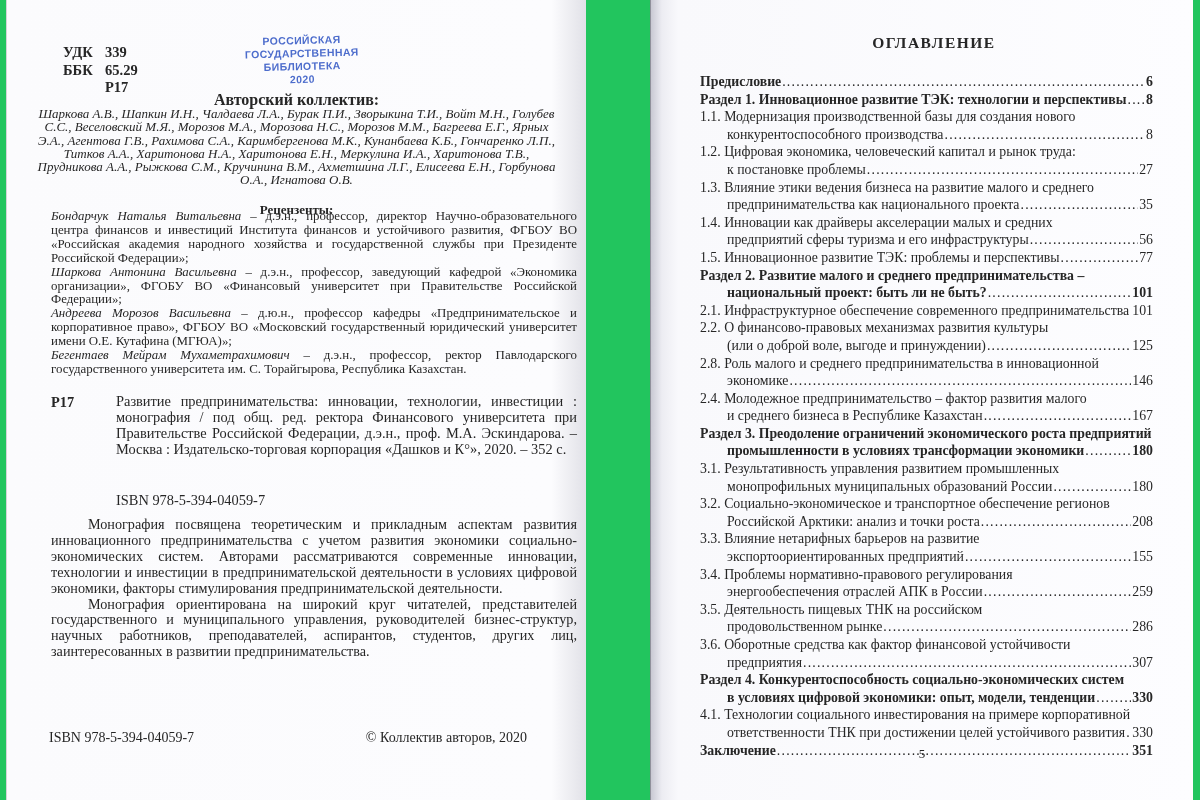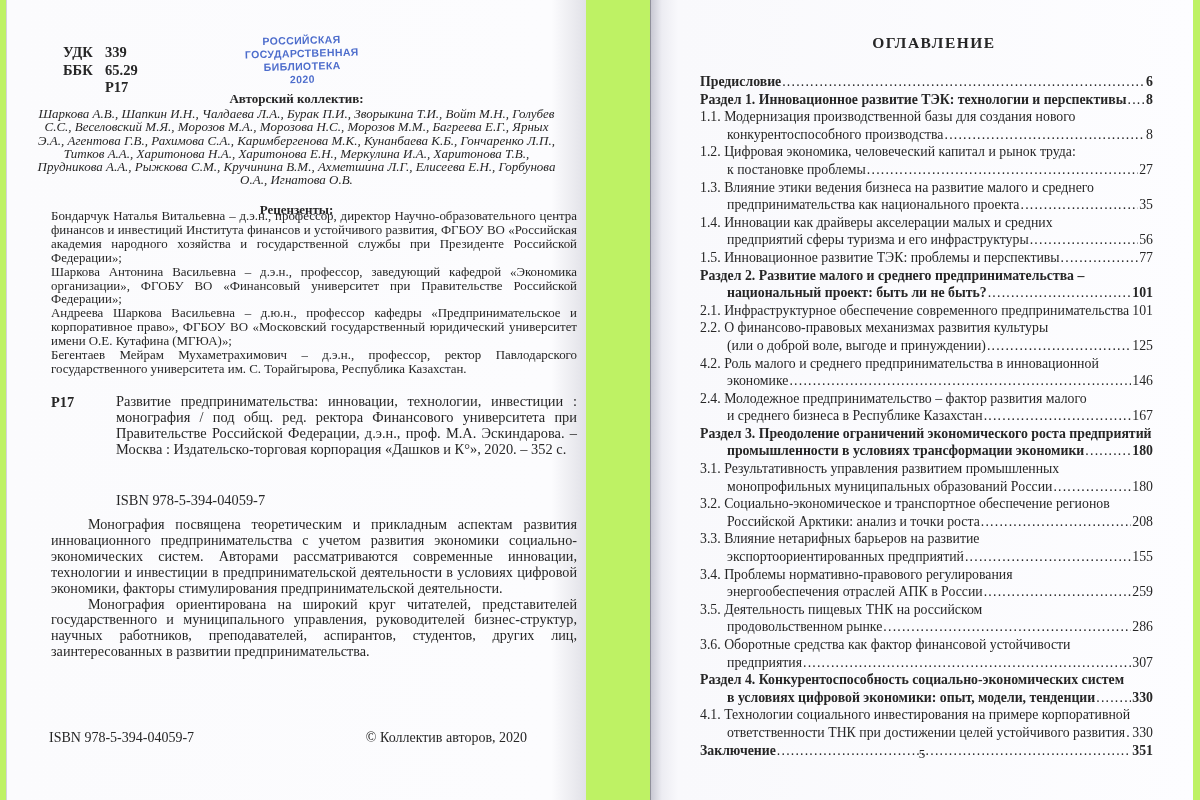--- a/index.html
+++ b/index.html
@@ -1,46 +1,46 @@
 <!DOCTYPE html>
 <html lang="ru"><head>
 <meta charset="utf-8">
 <style>
   html,body{margin:0;padding:0;}
   .photo{
     position:relative; width:1200px; height:800px; overflow:hidden;
-    background:#bef264;
+    background:#22c55e;
     font-family:"Liberation Serif","DejaVu Serif",serif;
     color:#262626;
   }
   
   .page-left{
     position:absolute; left:6px; top:0; width:579px; height:800px;
     background:linear-gradient(to right,#fbfbfd 0%,#fcfcfe 94%,#e1e1e7 100%);
     border-left:1px solid #d4d4d8;
   }
   .catalog{position:absolute; left:56px; top:44px; font-weight:bold; font-size:14.5px; line-height:17.5px;}
   .cat-row{display:flex;}
   .cat-label{width:42px;}
   .cat-value{}
   .stamp{
     position:absolute; left:210px; top:34px; width:170px;
     text-align:center; font-family:"Liberation Sans","DejaVu Sans",sans-serif;
     font-weight:bold; font-size:10.5px; line-height:13px; letter-spacing:.4px;
     transform:rotate(-1.5deg); opacity:.9;
   }
-  .authors-heading{position:absolute; left:0; top:91px; width:100%; text-align:center; font-weight:bold; font-size:13px;}
+  .authors-heading{position:absolute; left:0; top:91px; width:100%; text-align:center; font-weight:bold; font-size:16px;}
   .authors{
     position:absolute; left:28px; top:107px; width:523px;
     font-style:italic; font-size:13px; line-height:13.3px; text-align:center;
   }
   .reviewers-heading{position:absolute; left:0; top:195px; width:100%; text-align:center; font-weight:bold; font-size:13px;margin-top:7px;}
   .reviewers{position:absolute; left:44px; top:210px; width:526px; font-size:12.9px; line-height:13.9px; text-align:justify;}
   .reviewer{margin:0;}
-  .reviewer .rev-name{}
+  .reviewer .rev-name{font-style:italic;}
   .book-entry{position:absolute; left:44px; top:393px; width:526px; font-size:14.4px; line-height:16px;}
   .book-code{position:absolute; left:0; top:1px; font-weight:bold;}
   .book-text{margin-left:65px; text-align:justify;}
   .book-title{font-weight:normal;}
   .isbn-mid{position:absolute; left:109px; top:492px; font-size:14.4px;}
   .abstract{position:absolute; left:44px; top:517px; width:526px; font-size:14.2px; line-height:15.9px; text-align:justify;}
   .abstract p{margin:0; text-indent:37px;}
   .colophon{position:absolute; left:42px; top:730px; width:478px; display:flex; justify-content:space-between; font-size:14px;}
   
   .page-right{
@@ -89,21 +89,21 @@
       <div>2020</div>
     </div>
 
     <div class="authors-heading">Авторский коллектив:</div>
     <div class="authors">Шаркова А.В., Шапкин И.Н., Чалдаева Л.А., Бурак П.И., Зворыкина Т.И., Войт М.Н., Голубев С.С., Веселовский М.Я., Морозов М.А., Морозова Н.С., Морозов М.М., Багреева Е.Г., Ярных Э.А., Агентова Г.В., Рахимова С.А., Каримбергенова М.К., Кунанбаева К.Б., Гончаренко Л.П., Титков А.А., Харитонова Н.А., Харитонова Е.Н., Меркулина И.А., Харитонова Т.В., Прудникова А.А., Рыжкова С.М., Кручинина В.М., Ахметшина Л.Г., Елисеева Е.Н., Горбунова О.А., Игнатова О.В.</div>
 
     <div class="reviewers-heading">Рецензенты:</div>
     <div class="reviewers">
         <p class="reviewer"><span class="rev-name">Бондарчук Наталья Витальевна</span> – д.э.н., профессор, директор Научно-образовательного центра финансов и инвестиций Института финансов и устойчивого развития, ФГБОУ ВО «Российская академия народного хозяйства и государственной службы при Президенте Российской Федерации»;</p>
         <p class="reviewer"><span class="rev-name">Шаркова Антонина Васильевна</span> – д.э.н., профессор, заведующий кафедрой «Экономика организации», ФГОБУ ВО «Финансовый университет при Правительстве Российской Федерации»;</p>
-        <p class="reviewer"><span class="rev-name">Андреева Шаркова Васильевна</span> – д.ю.н., профессор кафедры «Предпринимательское и корпоративное право», ФГБОУ ВО «Московский государственный юридический университет имени О.Е. Кутафина (МГЮА)»;</p>
+        <p class="reviewer"><span class="rev-name">Андреева Морозов Васильевна</span> – д.ю.н., профессор кафедры «Предпринимательское и корпоративное право», ФГБОУ ВО «Московский государственный юридический университет имени О.Е. Кутафина (МГЮА)»;</p>
         <p class="reviewer"><span class="rev-name">Бегентаев Мейрам Мухаметрахимович</span> – д.э.н., профессор, ректор Павлодарского государственного университета им. С. Торайгырова, Республика Казахстан.</p>
       </div>
 
     <div class="book-entry">
       <span class="book-code">Р17</span>
       <div class="book-text">
         <span class="book-title">Развитие предпринимательства: инновации, технологии, инвестиции</span><span> : монография / под общ. ред. ректора Финансового университета при Правительстве Российской Федерации, д.э.н., проф. М.А. Эскиндарова. – Москва : Издательско-торговая корпорация «Дашков и К°», 2020. – 352 с.</span>
       </div>
     </div>
 
@@ -193,21 +193,21 @@
         </div>
         <div class="toc-entry">
           <div class="toc-line">2.2. О финансово-правовых механизмах развития культуры</div>
           <div class="toc-last cont">
             <span class="toc-text">(или о доброй воле, выгоде и принуждении)</span>
             <span class="toc-leader">............................................................................................................................................................................................................................</span>
             <span class="toc-page">125</span>
           </div>
         </div>
         <div class="toc-entry">
-          <div class="toc-line">4.2. Роль малого и среднего предпринимательства в инновационной</div>
+          <div class="toc-line">2.8. Роль малого и среднего предпринимательства в инновационной</div>
           <div class="toc-last cont">
             <span class="toc-text">экономике</span>
             <span class="toc-leader">............................................................................................................................................................................................................................</span>
             <span class="toc-page">146</span>
           </div>
         </div>
         <div class="toc-entry">
           <div class="toc-line">2.4. Молодежное предпринимательство – фактор развития малого</div>
           <div class="toc-last cont">
             <span class="toc-text">и среднего бизнеса в Республике Казахстан</span>

